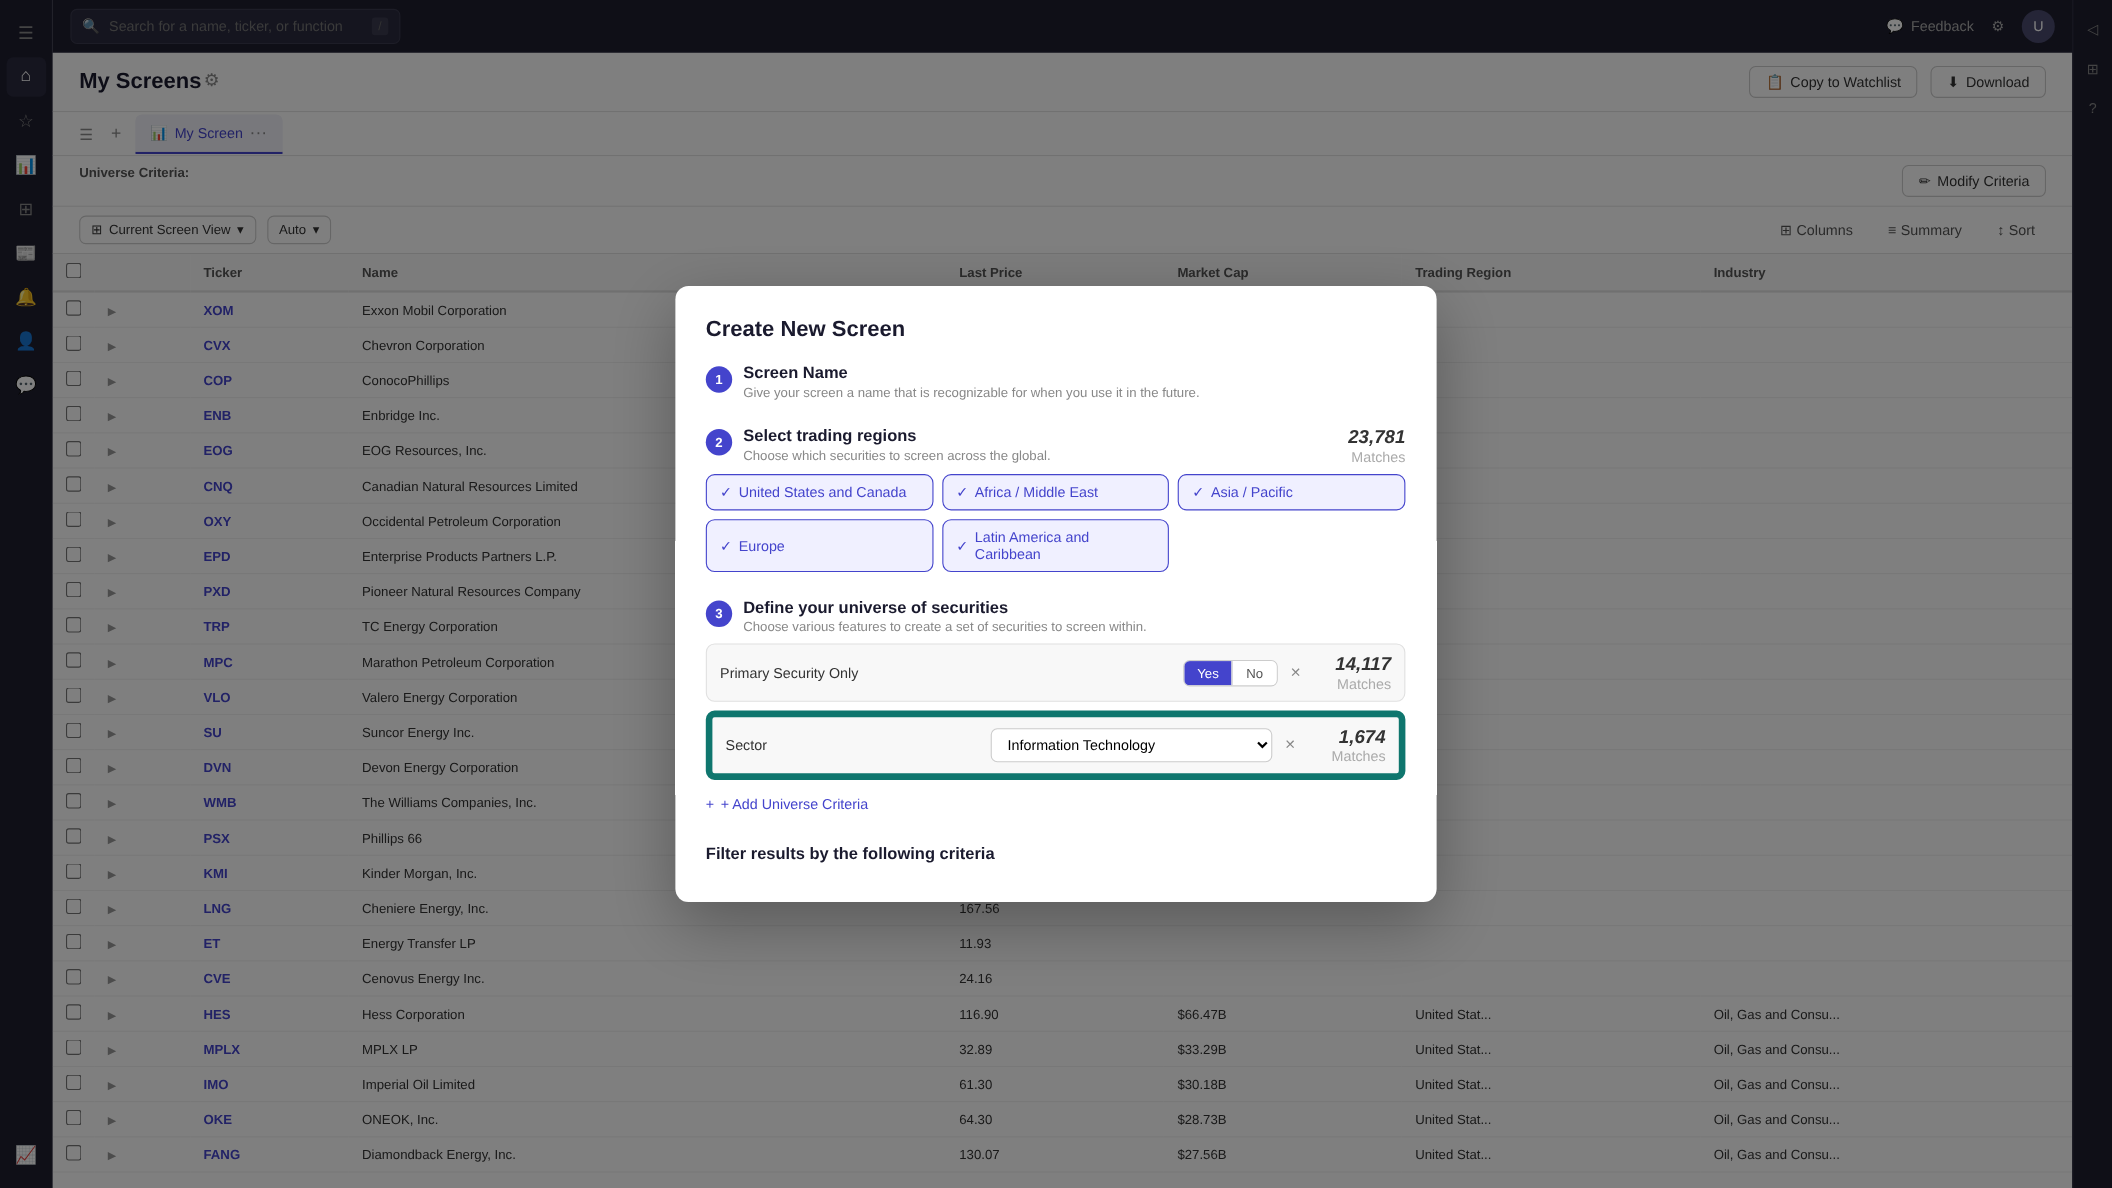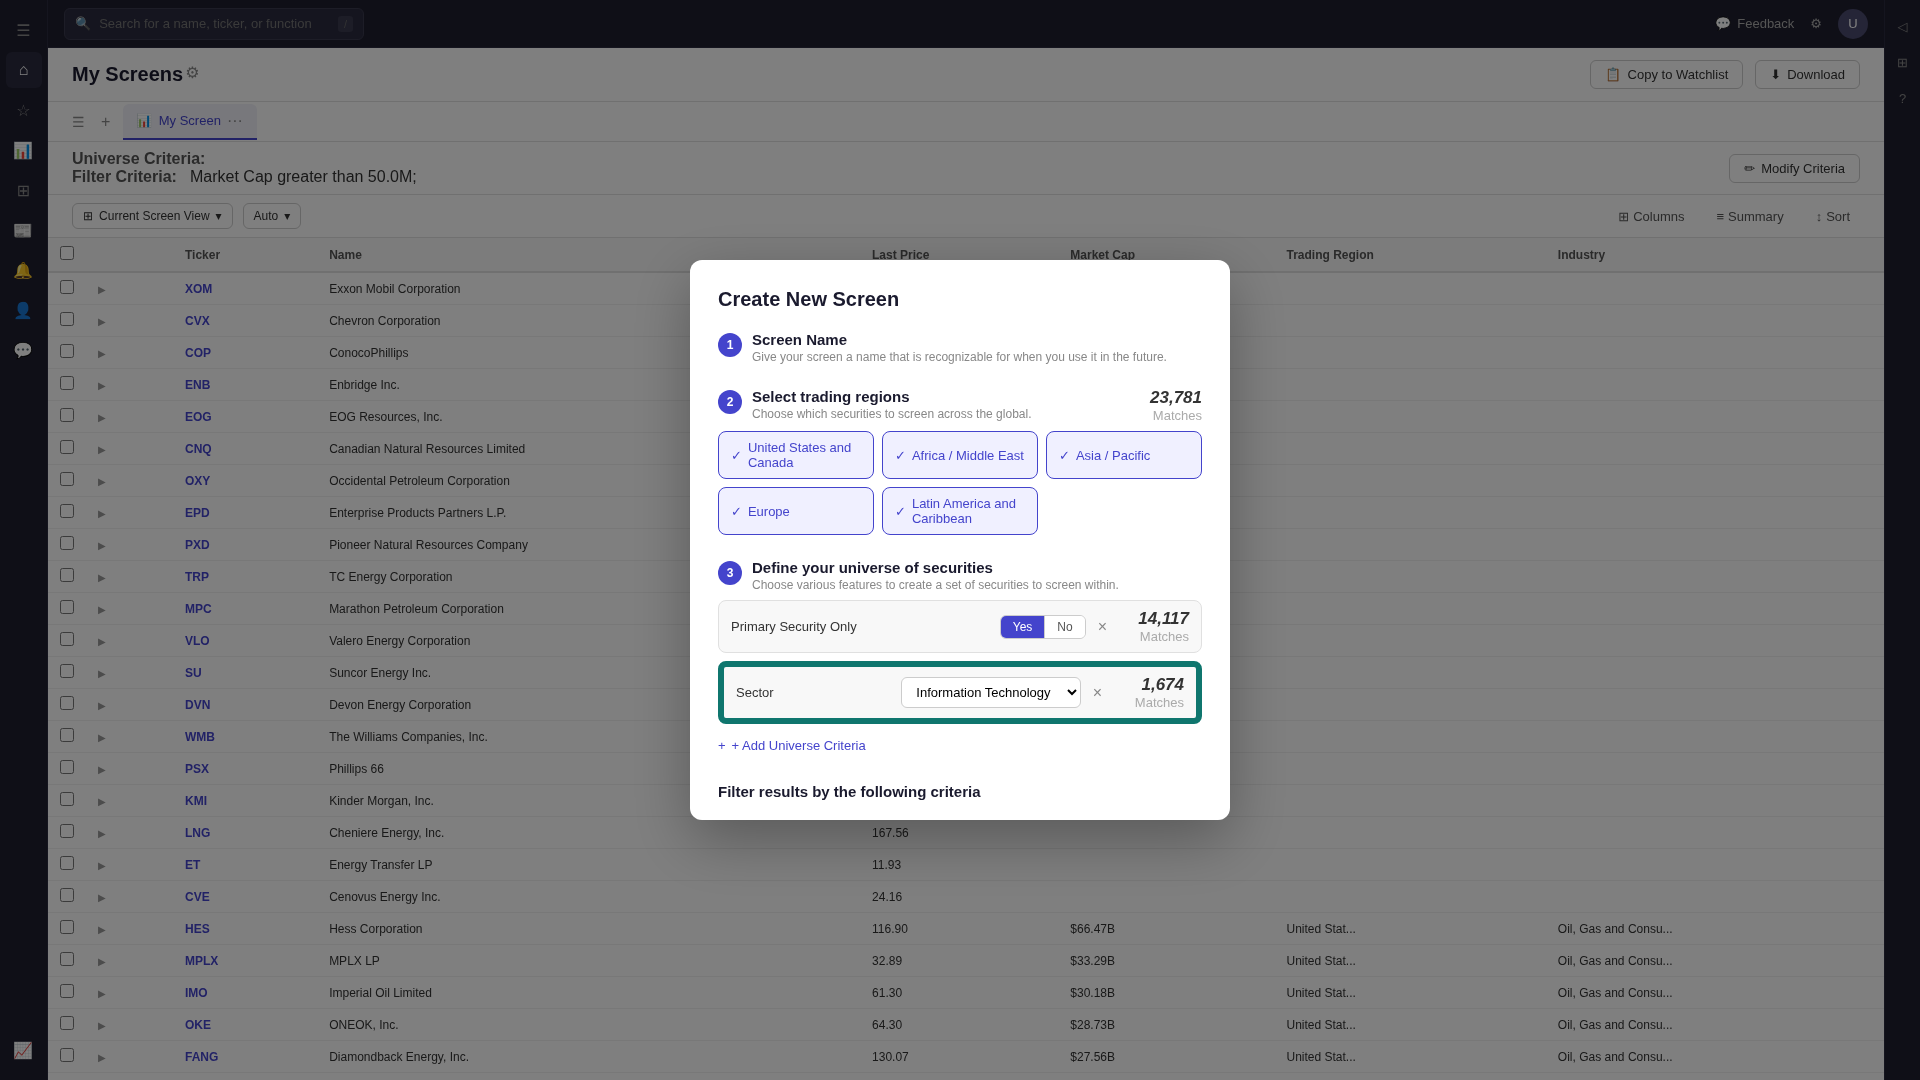--- a/index.html
+++ b/index.html
@@ -36,21 +36,21 @@
     
     .tab-bar { background: #fff; padding: 0 24px; display: flex; align-items: center; gap: 4px; border-bottom: 1px solid #e0e0e0; height: 40px; }
     .tab-icon { color: #888; margin-right: 4px; font-size: 14px; }
     .tab { display: flex; align-items: center; gap: 6px; padding: 8px 14px; border-radius: 6px 6px 0 0; font-size: 13px; cursor: pointer; color: #555; }
     .tab.active { background: #f0f0f8; color: #4444cc; border-bottom: 2px solid #4444cc; font-weight: 500; }
     .tab-add { width: 26px; height: 26px; display: flex; align-items: center; justify-content: center; border-radius: 4px; color: #888; cursor: pointer; font-size: 16px; }
     .tab-dots { color: #888; font-size: 16px; cursor: pointer; }
 
     
     .criteria-bar { background: #fff; padding: 8px 24px; border-bottom: 1px solid #e0e0e0; display: flex; flex-direction: column; gap: 2px; }
-    .criteria-row { display: flex; gap: 8px; font-size: 16px; }
+    .criteria-row { display: flex; gap: 8px; font-size: 12px; }
     .criteria-label { font-weight: 600; color: #555; min-width: 110px; }
     .criteria-value { color: #333; }
     .modify-criteria-btn { margin-left: auto; display: flex; align-items: center; gap: 6px; padding: 6px 14px; border-radius: 6px; border: 1px solid #ccc; background: #fff; color: #333; font-size: 13px; cursor: pointer; align-self: center; }
 
     
     .table-toolbar { background: #fff; padding: 8px 24px; display: flex; align-items: center; gap: 10px; border-bottom: 1px solid #e0e0e0; }
     .toolbar-select { padding: 5px 10px; border: 1px solid #ccc; border-radius: 6px; font-size: 12px; background: #fff; cursor: pointer; display: flex; align-items: center; gap: 6px; }
     .toolbar-right { margin-left: auto; display: flex; align-items: center; gap: 12px; }
     .toolbar-btn { display: flex; align-items: center; gap: 4px; color: #555; font-size: 13px; cursor: pointer; padding: 5px 10px; border-radius: 6px; }
 
@@ -64,21 +64,21 @@
     input[type="checkbox"] { width: 14px; height: 14px; cursor: pointer; }
     .ticker { font-weight: 600; color: #4444cc; }
     .expand-arrow { color: #999; font-size: 10px; margin-right: 4px; }
 
     
     .right-sidebar { width: 36px; background: #1e1e2e; display: flex; flex-direction: column; align-items: center; padding: 12px 0; gap: 8px; border-left: 1px solid #2a2a3e; }
     .right-icon { width: 28px; height: 28px; display: flex; align-items: center; justify-content: center; border-radius: 4px; color: #888; cursor: pointer; font-size: 13px; }
 
     
     .modal-overlay { position: fixed; top: 0; left: 0; width: 100%; height: 100%; background: rgba(0,0,0,0.5); display: flex; align-items: center; justify-content: center; z-index: 1000; }
-    .modal { background: #fff; border-radius: 12px; width: 540px; max-height: 560px; overflow-y: auto; padding: 28px; box-shadow: 0 20px 60px rgba(0,0,0,0.3); position: relative; }
+    .modal { background: #fff; border-radius: 12px; width: 692px; max-height: 560px; overflow-y: auto; padding: 28px; box-shadow: 0 20px 60px rgba(0,0,0,0.3); position: relative; }
     .modal-title { font-size: 20px; font-weight: 600; color: #1a1a2e; margin-bottom: 20px; }
 
     
     .modal-section { margin-bottom: 24px; }
     .section-header { display: flex; align-items: flex-start; gap: 10px; margin-bottom: 8px; }
     .step-badge { width: 24px; height: 24px; border-radius: 50%; background: #4444cc; color: #fff; font-size: 12px; font-weight: 600; display: flex; align-items: center; justify-content: center; flex-shrink: 0; margin-top: 2px; }
     .section-title { font-size: 15px; font-weight: 600; color: #1a1a2e; }
     .section-desc { font-size: 12px; color: #888; margin-top: 2px; }
 
     
@@ -170,24 +170,20 @@
         <span>My Screen</span>
         <span class="tab-dots">···</span>
       </div>
     </div>
 
     <div class="criteria-bar">
       <div style="display:flex; align-items:flex-start; gap:0">
         <div style="flex:1">
           <div class="criteria-row">
             <span class="criteria-label">Universe Criteria:</span>
-          </div>
-          <div class="criteria-row">
-            <span class="criteria-label">Filter Criteria:</span>
-            <span class="criteria-value">Market Cap greater than 50.0M;</span>
           </div>
         </div>
         <button class="modify-criteria-btn">
           <span>✏</span>
           <span>Modify Criteria</span>
         </button>
       </div>
     </div>
 
     <div class="table-toolbar">

